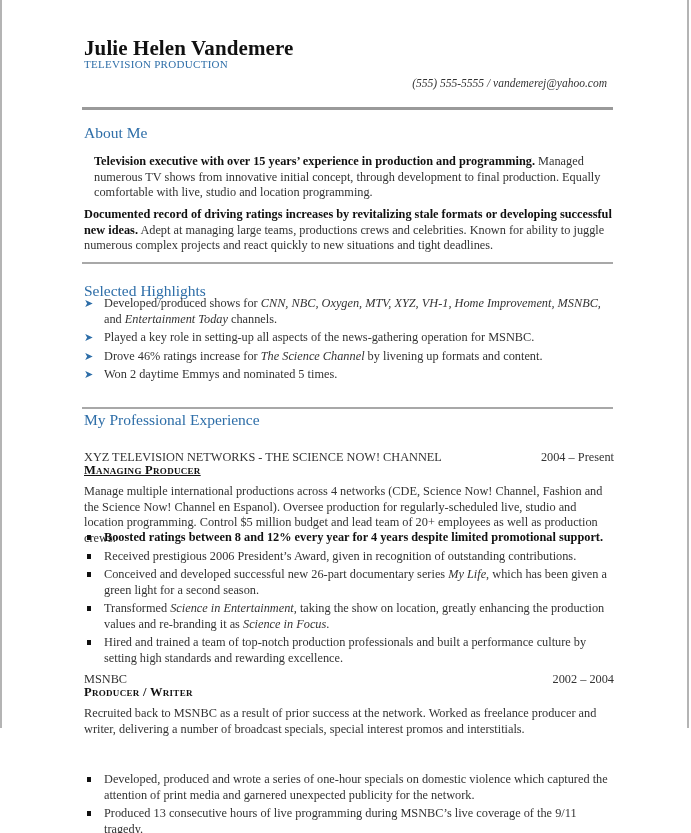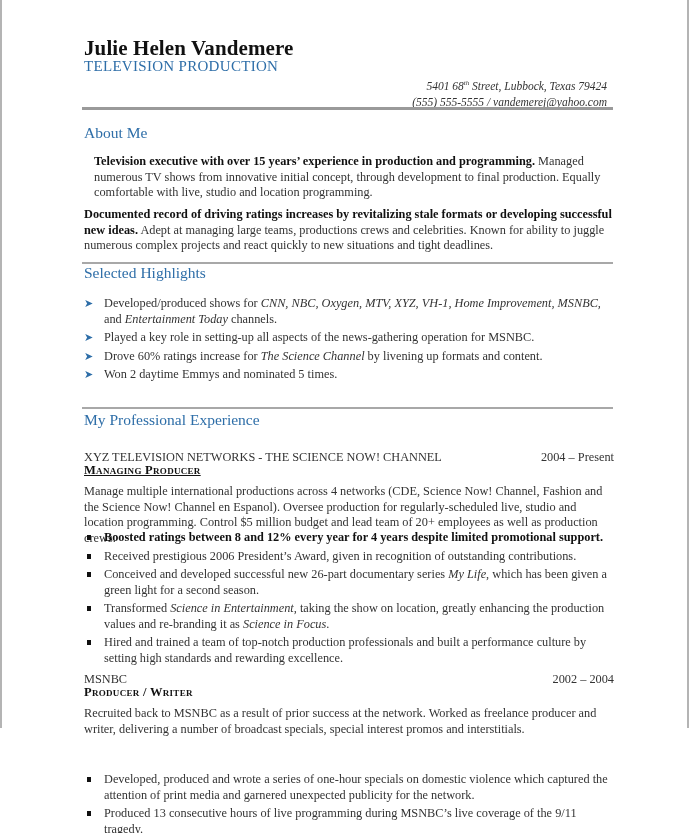--- a/index.html
+++ b/index.html
@@ -10,21 +10,21 @@
     box-sizing: border-box;
     font-family: "Liberation Serif", "DejaVu Serif", serif;
     color: #222;
   }
   .name {
     position: absolute; left: 82px; top: 36px;
     font-size: 21px; font-weight: bold; color: #111; letter-spacing: 0.1px;
   }
   .subtitle {
     position: absolute; left: 82px; top: 58px;
-    font-size: 15px; color: #2e6ea8; letter-spacing: 0.3px; text-align: right;
+    font-size: 11px; color: #2e6ea8; letter-spacing: 0.3px; text-align: right;
   }
   .contact {
     position: absolute; right: 80px; top: 75px; text-align: right;
     font-size: 11.5px; font-style: italic; color: #333; line-height: 16px;
   }
   .contact sup { font-size: 7px; }
   .rule-thick {
     position: absolute; left: 80px; width: 531px; top: 107px; height: 3px; background: #9a9a9a;
   }
   .rule-thin {
@@ -62,37 +62,36 @@
 </style>
 </head>
 <body>
 
 <div class="page">
 
   <div class="name">Julie Helen Vandemere</div>
   <div class="subtitle">TELEVISION PRODUCTION</div>
 
   <div class="contact">
-    <div><span>5401 68</span><sup>th</sup><span> Street, Lubbock, Texas 79424</span></div>
     <div>(555) 555-5555 / vandemerej@yahoo.com</div>
   </div>
 
   <div class="rule-thick"></div>
 
   <div class="heading" style="top:124px;">About Me</div>
   <div class="para" style="top:154px;margin-left:10px;"><b>Television executive with over 15 years’ experience in production and programming.</b><span> Managed numerous TV shows from innovative initial concept, through development to final production. Equally comfortable with live, studio and location programming.</span></div>
   <div class="para" style="top:207px;"><b>Documented record of driving ratings increases by revitalizing stale formats or developing successful new ideas.</b><span>  Adept at managing large teams, productions crews and celebrities. Known for ability to juggle numerous complex projects and react quickly to new situations and tight deadlines.</span></div>
 
   <div class="rule-thin" style="top:262px;"></div>
 
-  <div class="heading" style="top:264px;">Selected Highlights</div>
+  <div class="heading" style="top:282px;">Selected Highlights</div>
   <ul class="hl-list" style="top:296px;">
     <li class="hl-item"><span class="hl-arrow">➤</span><span>Developed/produced shows for </span><i>CNN, NBC, Oxygen, MTV, XYZ, VH-1, Home Improvement, MSNBC,</i><span> and </span><i>Entertainment Today</i><span> channels.</span></li>
     <li class="hl-item"><span class="hl-arrow">➤</span><span>Played a key role in setting-up all aspects of the news-gathering operation for MSNBC.</span></li>
-    <li class="hl-item"><span class="hl-arrow">➤</span><span>Drove 60% ratings increase for </span><i>The Science Channel</i><span> by livening up formats and content.</span></li>
+    <li class="hl-item"><span class="hl-arrow">➤</span><span>Drove 46% ratings increase for </span><i>The Science Channel</i><span> by livening up formats and content.</span></li>
     <li class="hl-item"><span class="hl-arrow">➤</span><span>Won 2 daytime Emmys and nominated 5 times.</span></li>
   </ul>
 
   <div class="rule-thin" style="top:407px;"></div>
 
   <div class="heading" style="top:411px;">My Professional Experience</div>
 
   <div class="job-head" style="top:450px;">
     <span class="job-org">XYZ TELEVISION NETWORKS - THE SCIENCE NOW! CHANNEL</span>
     <span class="job-dates">2004 – Present</span>

